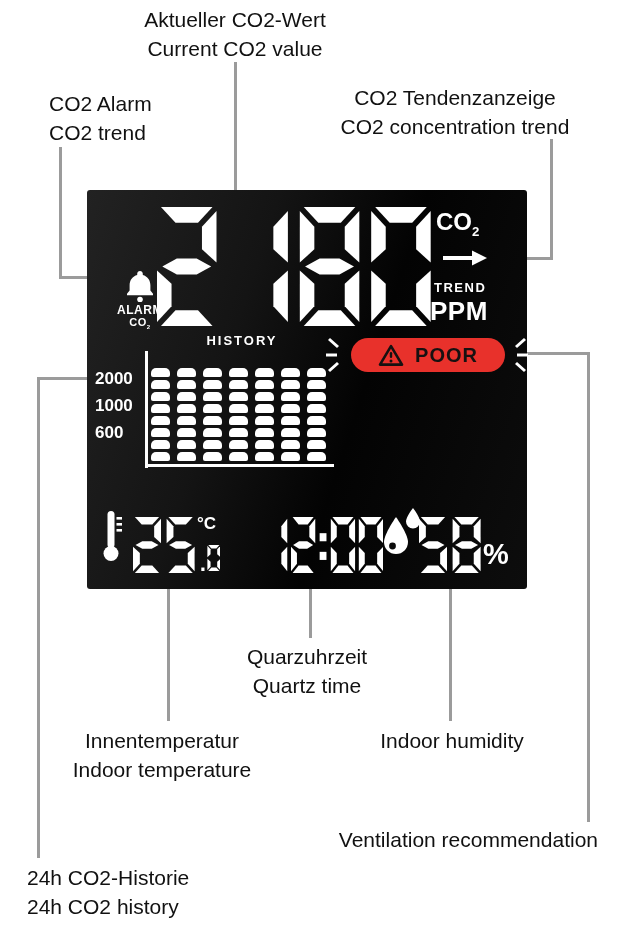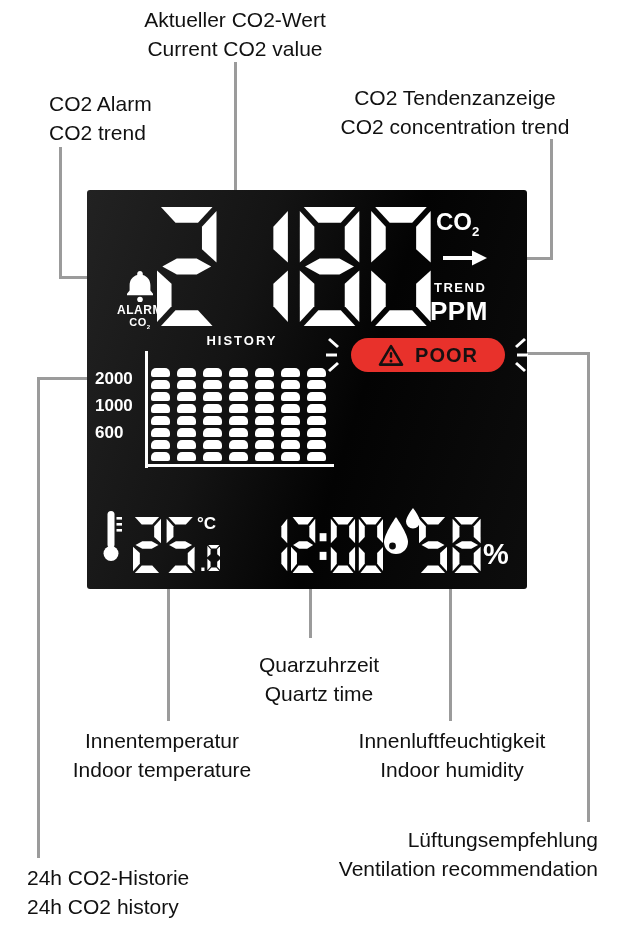--- a/index.html
+++ b/index.html
@@ -45,34 +45,32 @@
     <div>Current CO2 value</div>
   </div>
   <div class="ann" style="left:49px;top:89px;">
     <div>CO2 Alarm</div>
     <div>CO2 trend</div>
   </div>
   <div class="ann center" style="left:288px;top:83px;width:334px;">
     <div>CO2 Tendenzanzeige</div>
     <div>CO2 concentration trend</div>
   </div>
-  <div class="ann center" style="left:194px;top:642px;width:250px;margin-top:8px;">
+  <div class="ann center" style="left:182px;top:642px;width:250px;">
     <div>Quarzuhrzeit</div>
     <div>Quartz time</div>
   </div>
   <div class="ann center" style="left:33px;top:726px;width:258px;">
     <div>Innentemperatur</div>
     <div>Indoor temperature</div>
   </div>
   <div class="ann center" style="left:324px;top:726px;width:256px;">
-    <div>Innenluftfeuchtigkeit</div>
     <div>Indoor humidity</div>
   </div>
   <div class="ann right" style="left:278px;top:825px;width:320px;">
-    <div>Lüftungsempfehlung</div>
     <div>Ventilation recommendation</div>
   </div>
   <div class="ann" style="left:27px;top:863px;">
     <div>24h CO2-Historie</div>
     <div>24h CO2 history</div>
   </div>
 
   <div class="ln" style="left:234px;top:62px;width:3px;height:143px;"></div>
   <div class="ln" style="left:59px;top:147px;width:3px;height:132px;"></div>
   <div class="ln" style="left:59px;top:276px;width:65px;height:3px;"></div>

